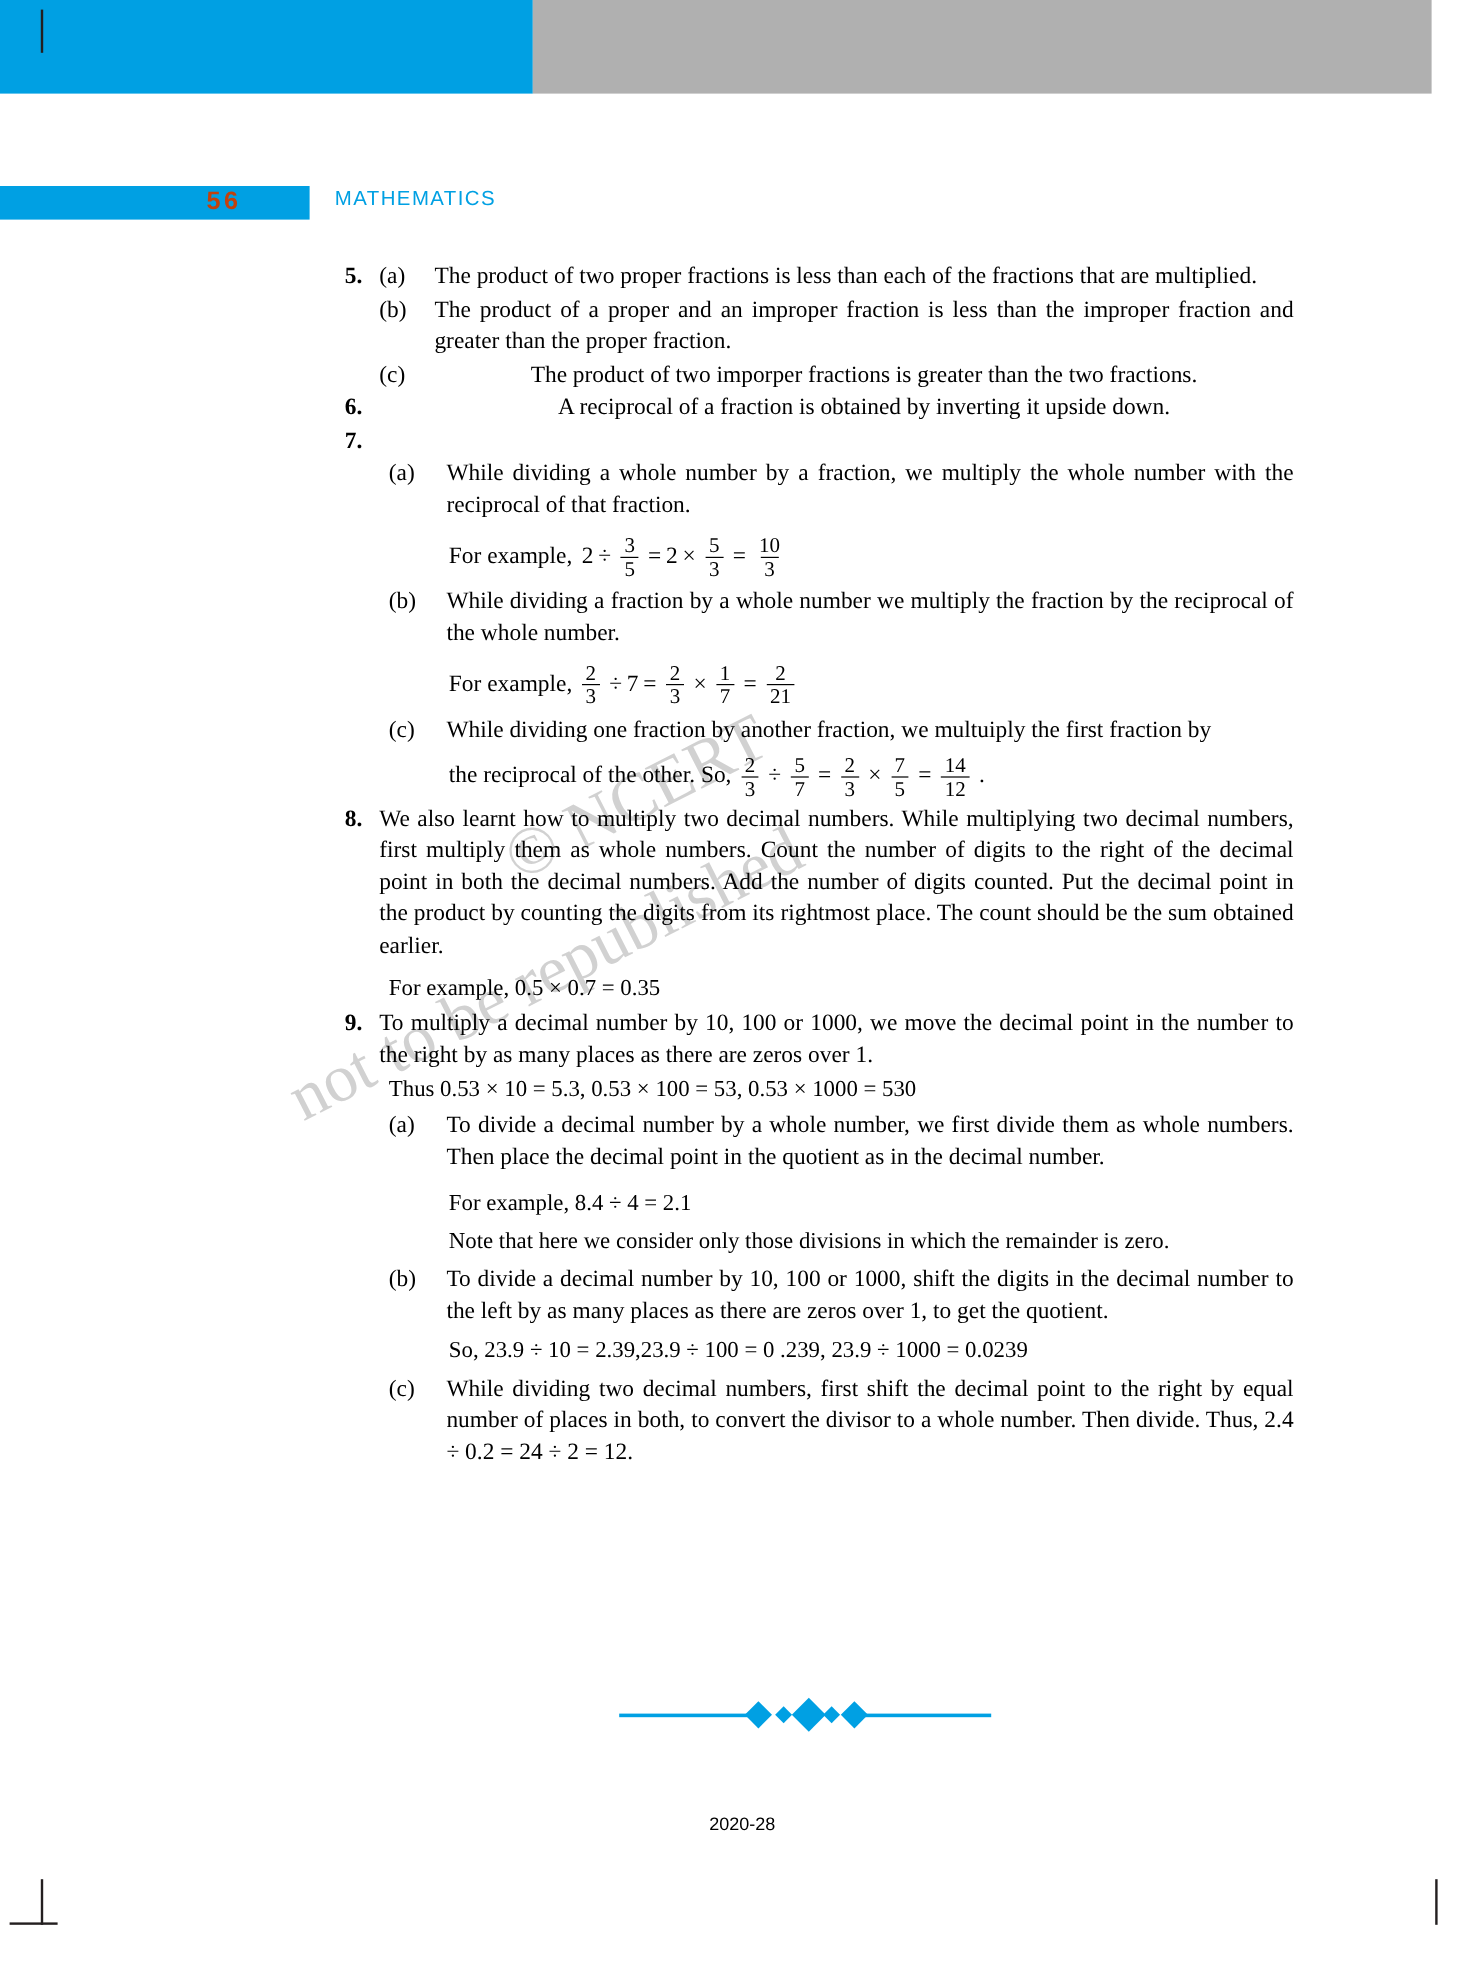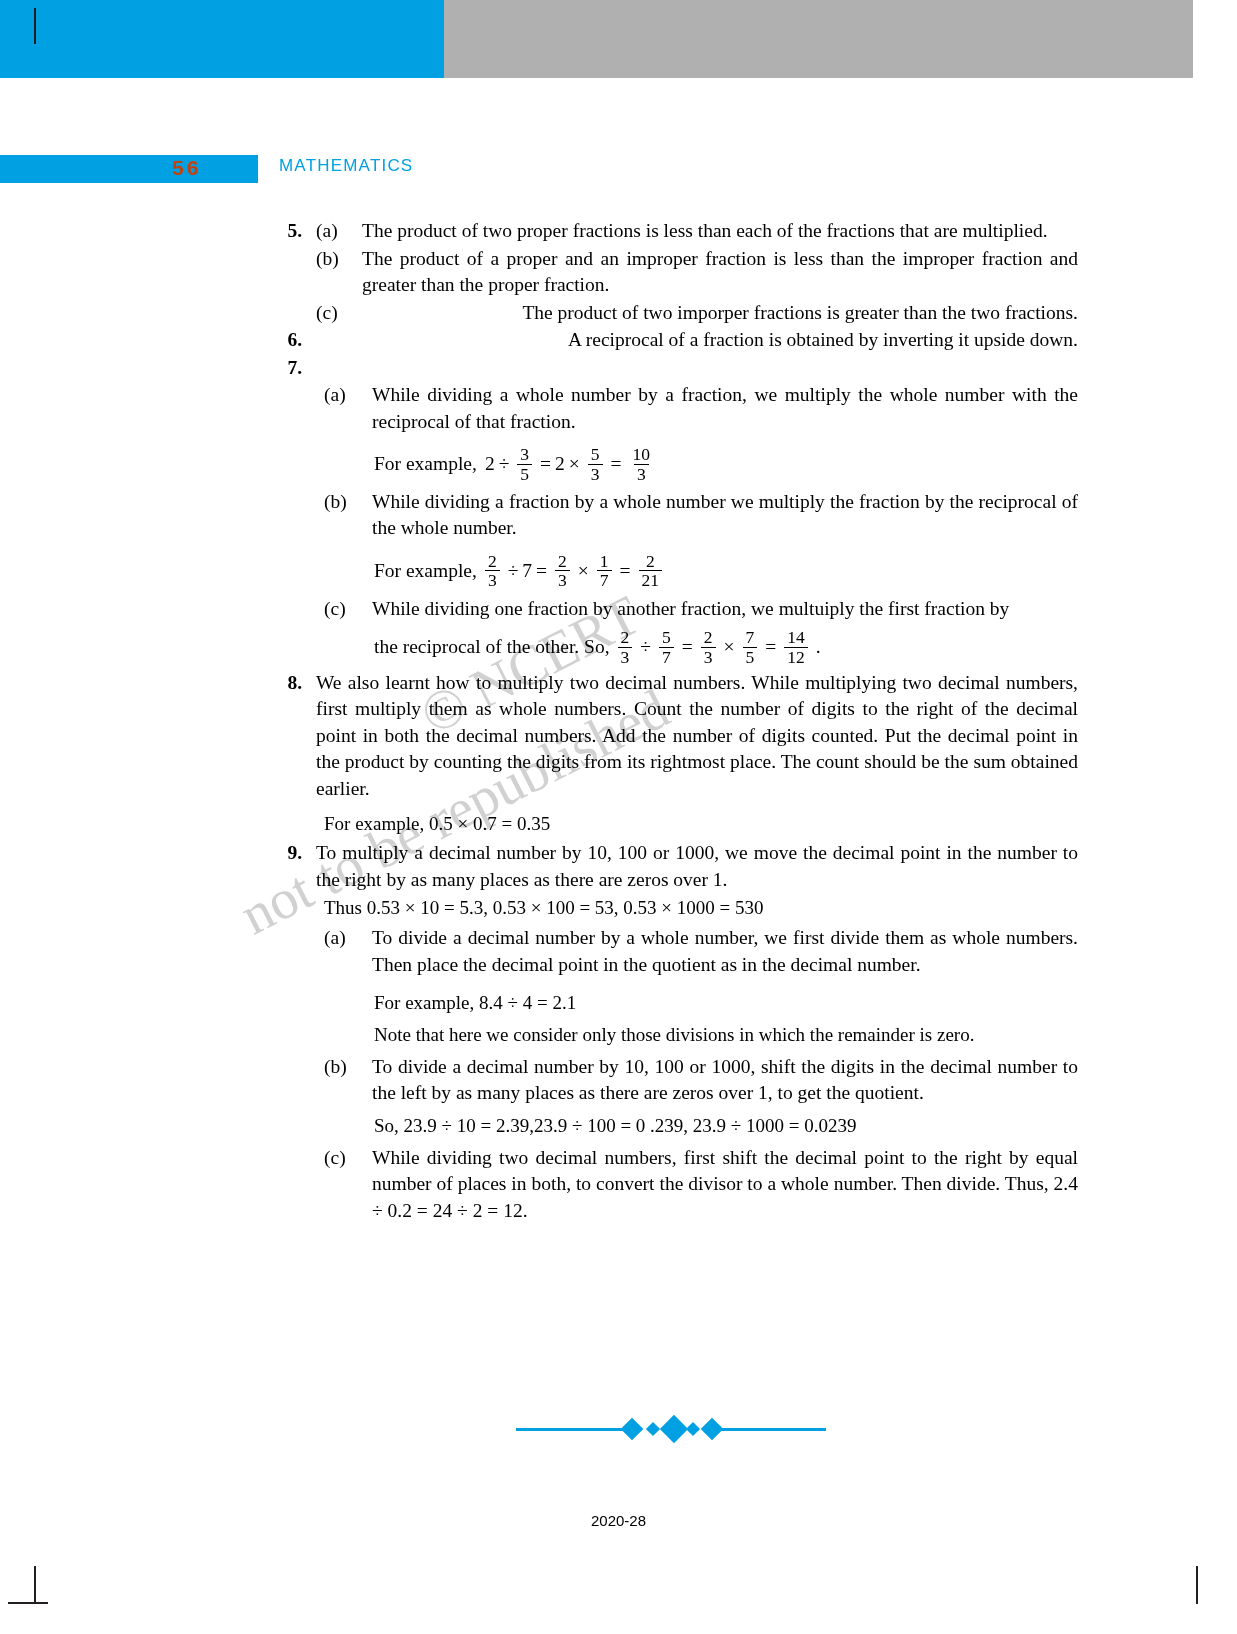--- a/index.html
+++ b/index.html
@@ -111,21 +111,21 @@
     width: 52px;
     flex: 0 0 52px;
     text-align: left;
     padding-left: 6px;
     box-sizing: border-box;
   }
   .txt {
     flex: 1 1 auto;
     text-align: justify;
   }
-  .txt.nojust { text-align: right; }
+  .txt.nojust { text-align: center; }
 
   
   .sub {
     margin-left: 50px;
   }
   .sub .lbl { width: 54px; flex: 0 0 54px; }
 
   .example-line {
     margin: 10px 0 6px 106px;
     display: flex;

